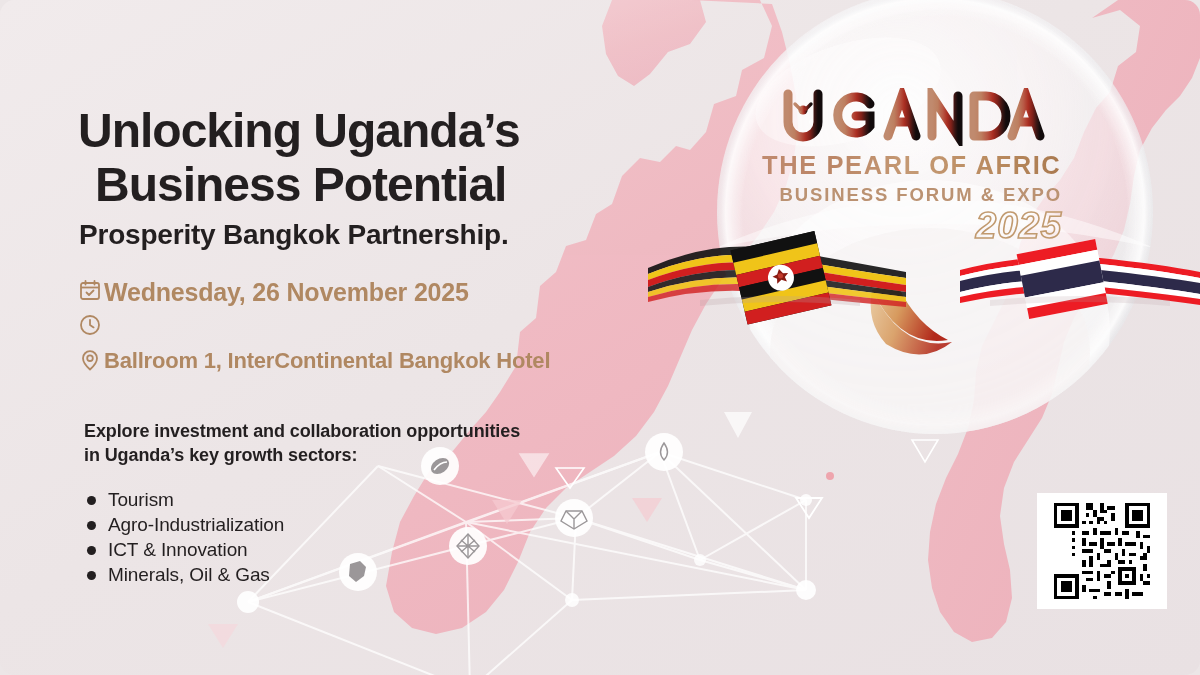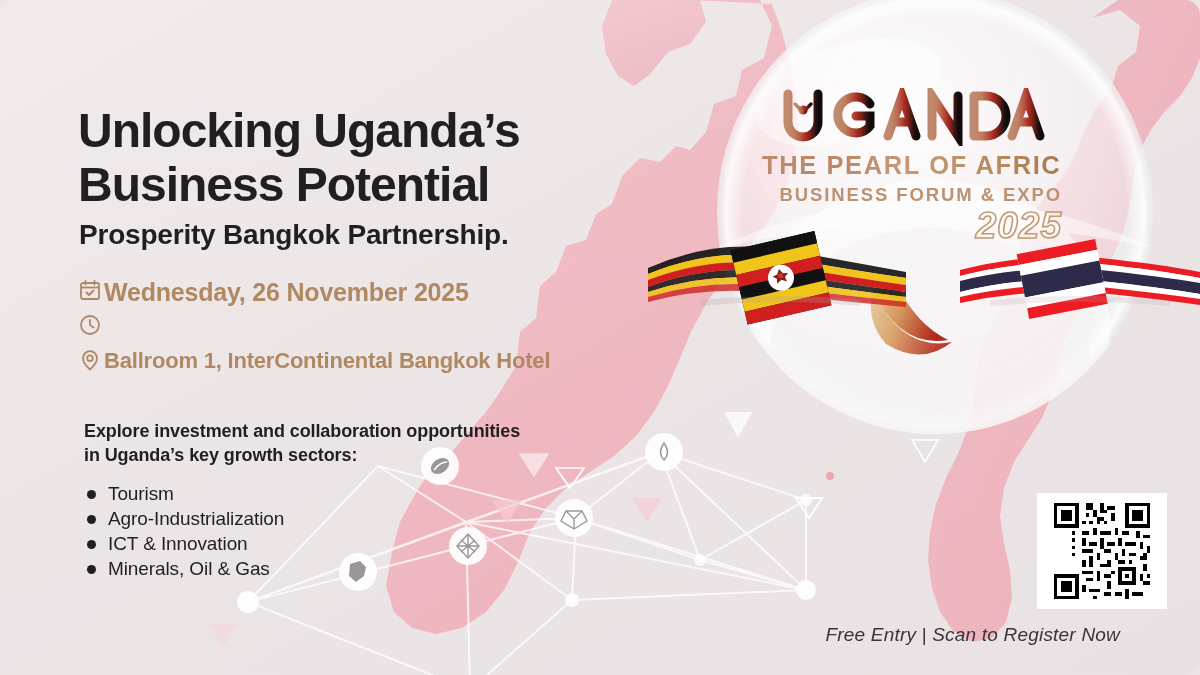--- a/index.html
+++ b/index.html
@@ -24,21 +24,21 @@
   #bg-svg { position:absolute; inset:0; width:1200px; height:675px; }
 
   
   #content { position:absolute; inset:0; }
 
   .headline {
     position:absolute; left:78px; top:104px;
     font-size:48px; font-weight:bold; line-height:1.12;
     color:#231f20; letter-spacing:-1px;
   }
-  .headline .l2 { display:block; }
+  .headline .l2 { display:block;margin-left:17px; }
 
   .subhead {
     position:absolute; left:79px; top:219px;
     font-size:28px; font-weight:bold; color:#231f20;
     letter-spacing:-0.2px;
   }
 
   .details { position:absolute; left:78px; top:278px; }
   .detail-row {
     display:flex; gap:2px;
@@ -52,21 +52,21 @@
   .detail-text { color:#b08862; white-space:nowrap; }
   .detail-row.date .detail-text { font-size:25px; font-weight:bold; letter-spacing:-0.2px; }
   .detail-row.time .detail-text { font-size:22px; font-weight:bold; letter-spacing:-0.2px; }
   .detail-row.venue .detail-text { font-size:22px; font-weight:bold; letter-spacing:-0.2px; }
 
   .sectors { position:absolute; left:84px; top:420px; }
   .sectors-lead {
     font-size:18px; font-weight:bold; color:#231f20;
     line-height:1.33; letter-spacing:-0.1px;
   }
-  .sector-list { list-style:none; margin-top:14px; }
+  .sector-list { list-style:none; margin-top:20px; }
   .sector-item {
     display:flex; align-items:center; gap:12px;
     height:25px; font-size:19px; color:#231f20;
     letter-spacing:-0.1px;
   }
   .sector-dot {
     width:9px; height:9px; border-radius:50%;
     background:#231f20; flex:0 0 9px; margin-left:3px;
   }
 
@@ -558,15 +558,14 @@
           <rect x="19" y="17" width="2" height="1"></rect>
             <rect x="22" y="17" width="1" height="1"></rect>
           <rect x="26" y="18" width="1" height="2"></rect>
             <rect x="25" y="21" width="1" height="2"></rect>
           <rect x="27" y="21" width="1" height="1"></rect>
             <rect x="17" y="20" width="1" height="1"></rect>
         </g>
       </svg>
     </div>
 
-    <div class="qr-caption">Free Entry | Scan to Register Now</div>
   </div>
 </div>
 
 </body></html>

